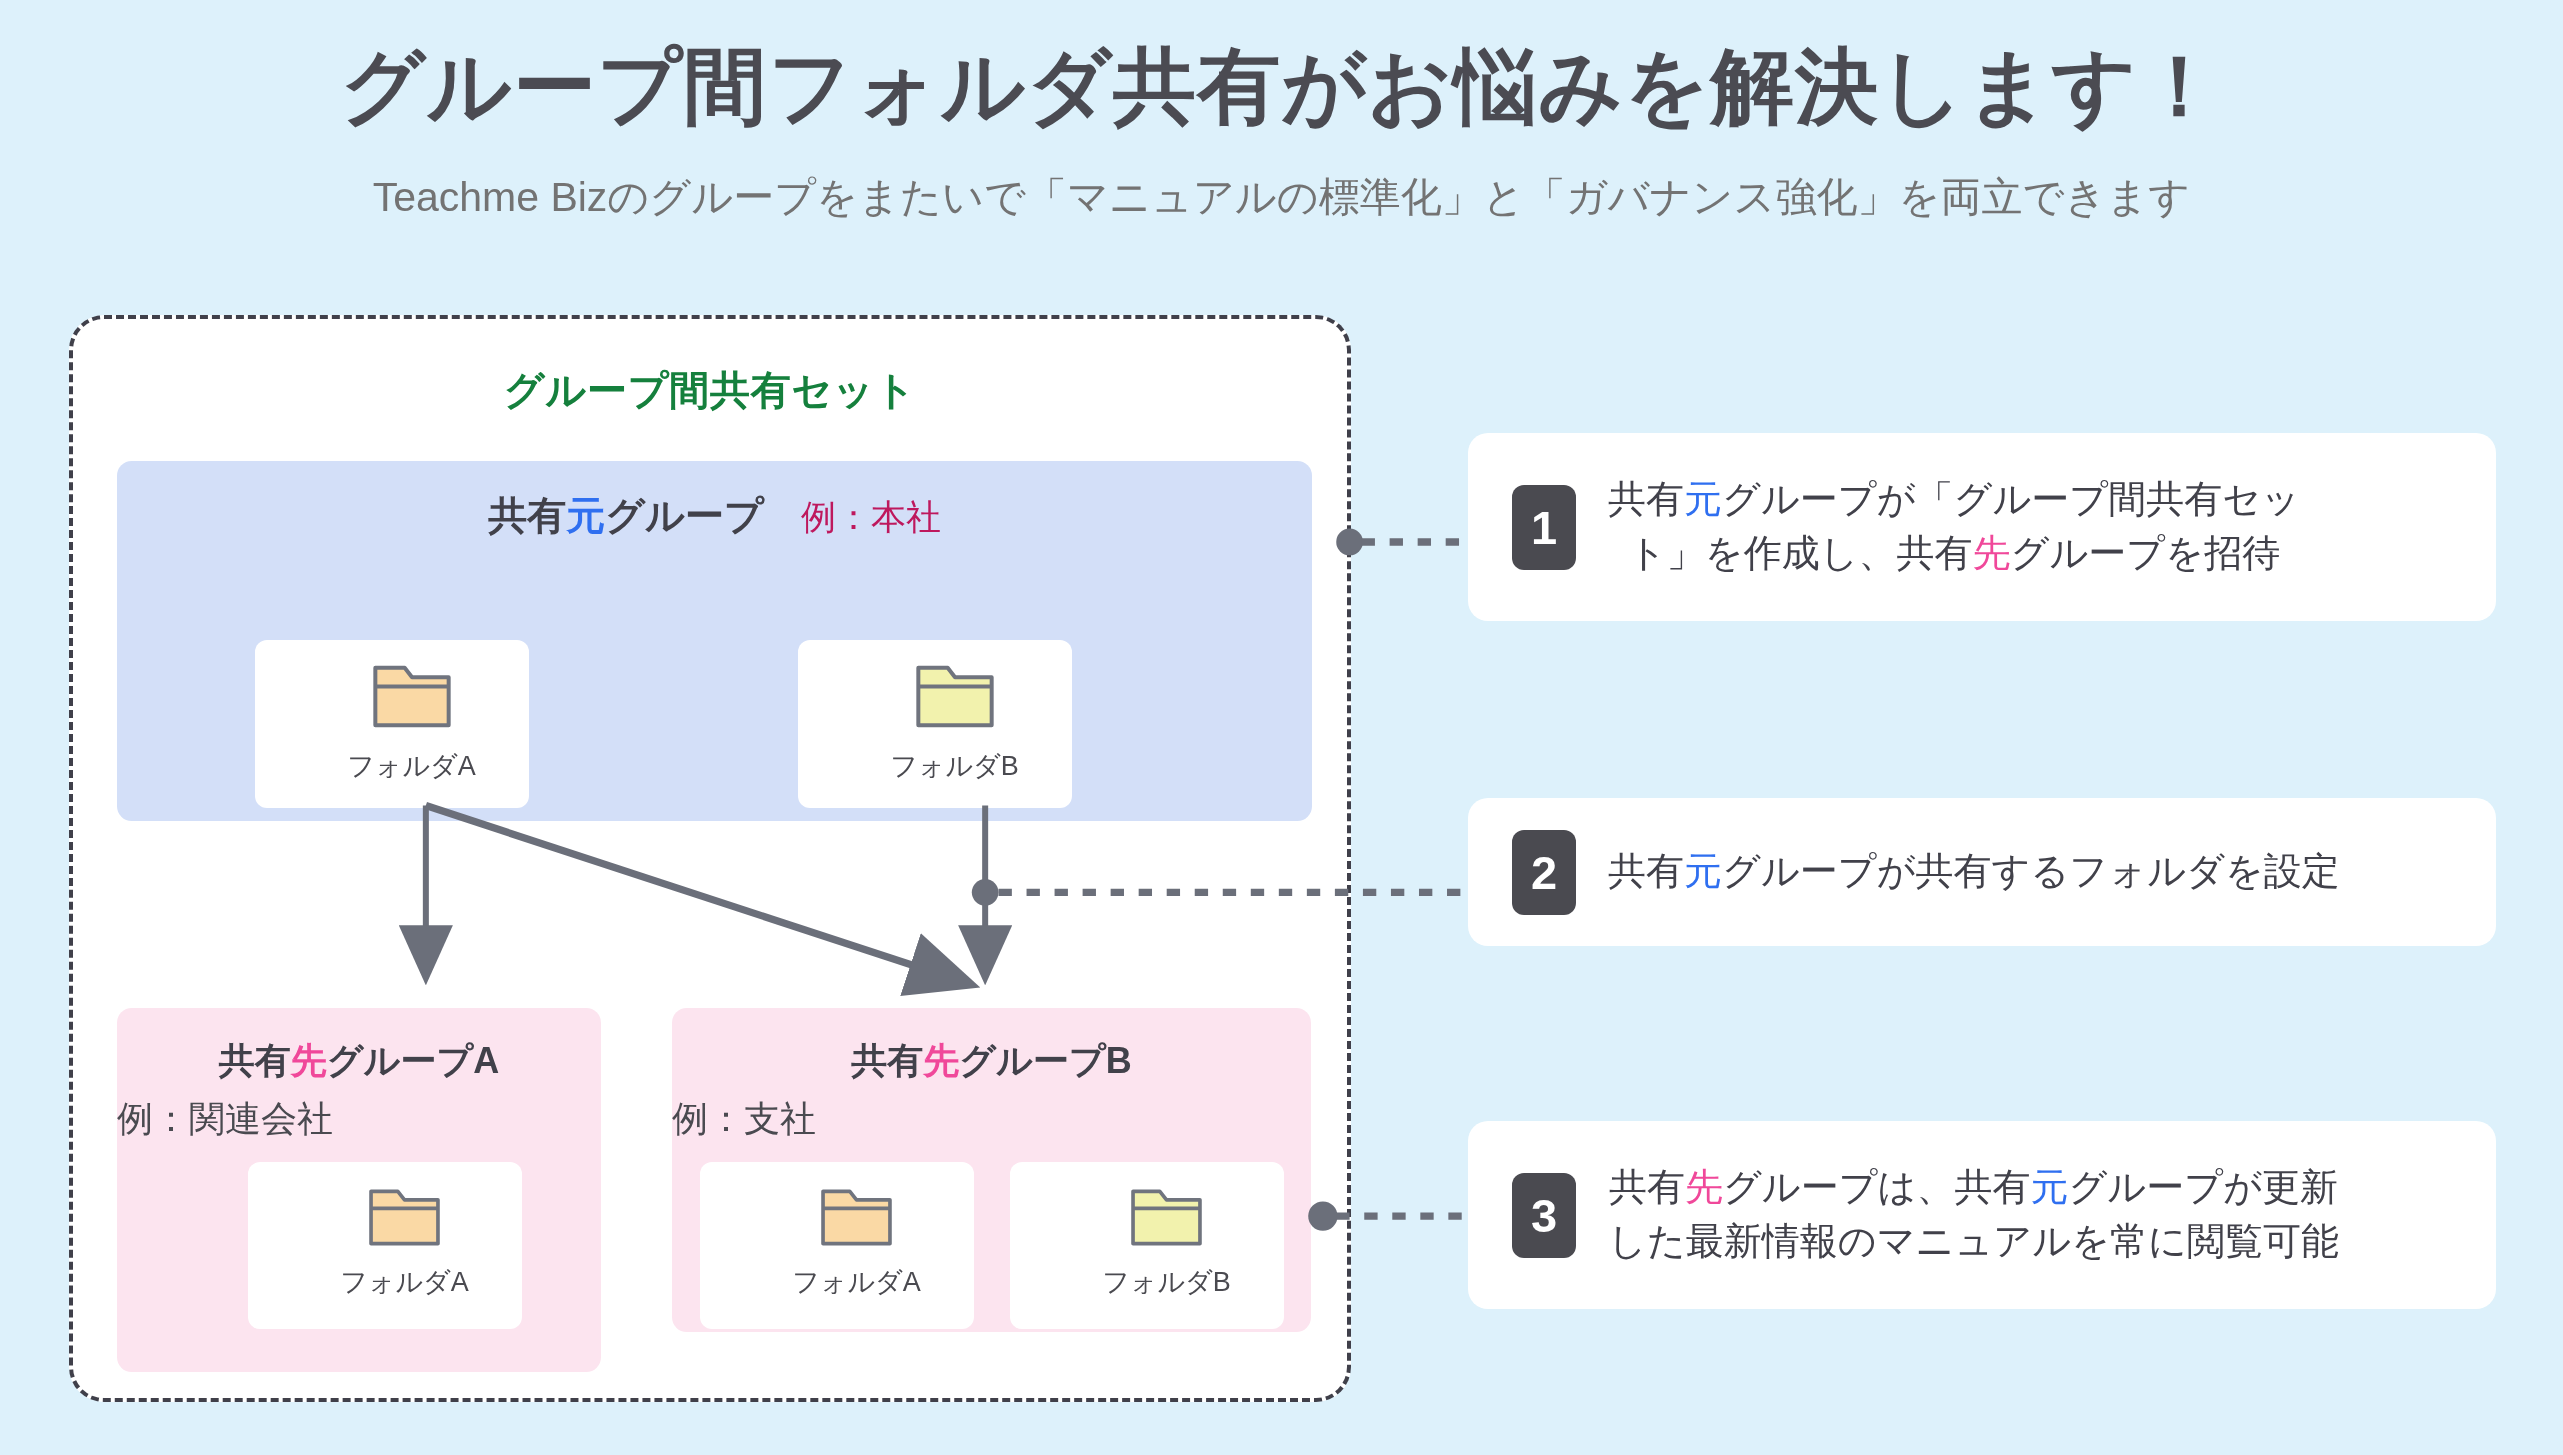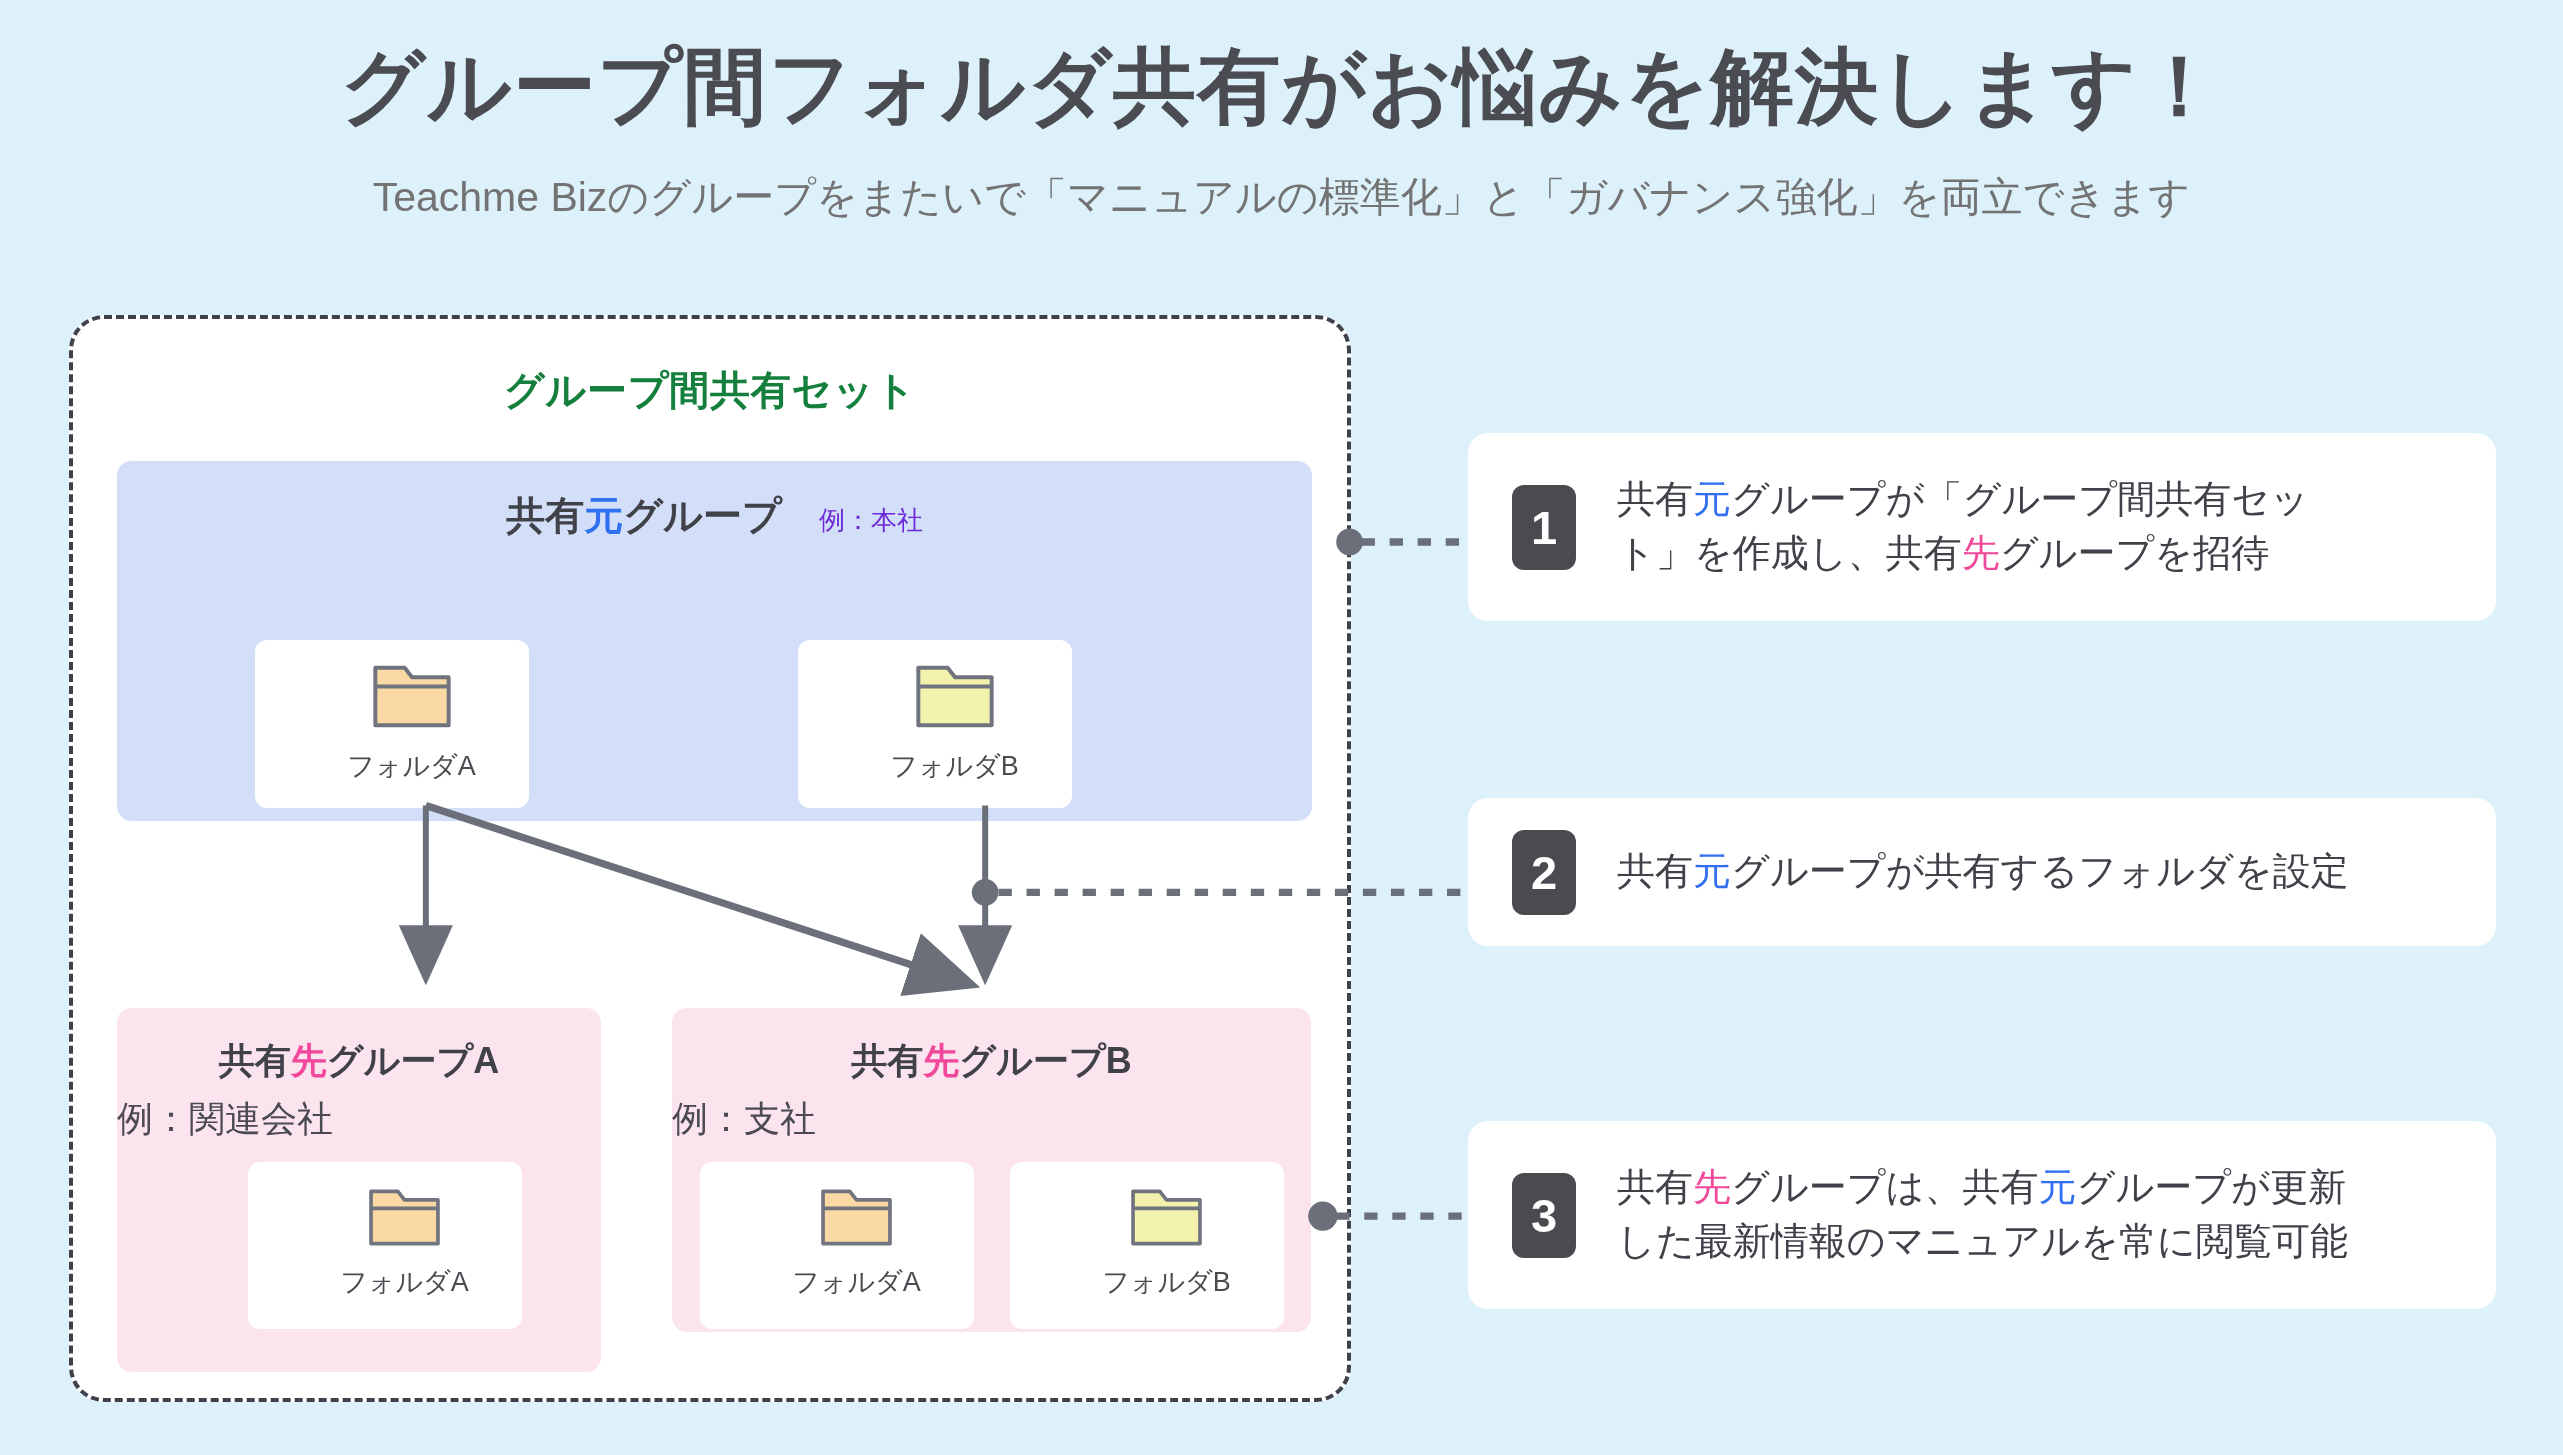--- a/index.html
+++ b/index.html
@@ -85,24 +85,24 @@
     text-align: center;
     white-space: nowrap;
   }
   #source-heading {
     top: 28px;
     font-size: 39px;
     font-weight: 700;
     color: #41414a;
   }
   #source-heading .example {
-    font-size: 26px;
+    font-size: 35px;
     font-weight: 400;
     margin-left: 37px;
-    color: #6d28d9;
+    color: #be185d;
     letter-spacing: 0;
   }
   .accent-blue { color: #2f6ff0; }
   .accent-pink { color: #f0489a; }
 
   
   .folder-card {
     position: absolute;
     background: #ffffff;
     border-radius: 12px;
@@ -208,26 +208,27 @@
     border-radius: 12px;
     color: #ffffff;
     font-size: 47px;
     font-weight: 700;
     display: flex;
     align-items: center;
     justify-content: center;
     line-height: 1;
   }
   .callout-text {
-    margin-left: 41px;
+    margin-left: 32px;
     font-size: 38px;
     font-weight: 400;
     line-height: 1.42;
     color: #41414a;
     letter-spacing: 0px;
+    text-align: center;
   }
 </style>
 </head>
 <body>
 
 <div id="header">
   <h1 id="page-title">グループ間フォルダ共有がお悩みを解決します！</h1>
   <p id="page-subtitle">Teachme Bizのグループをまたいで「マニュアルの標準化」と「ガバナンス強化」を両立できます</p>
 </div>
 

